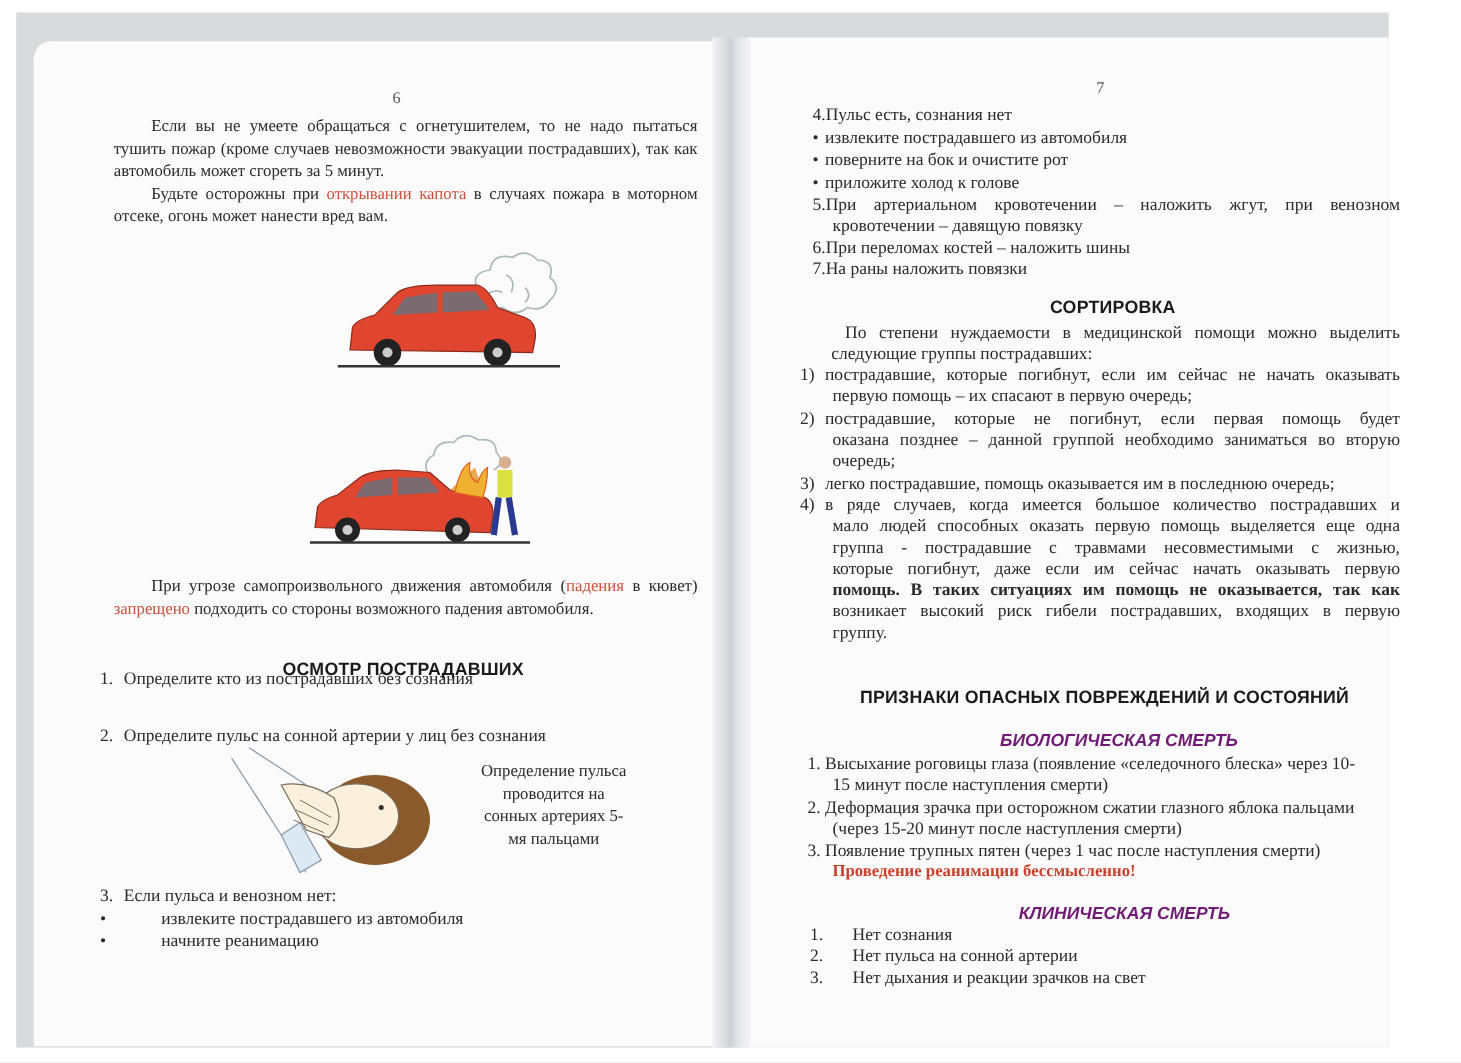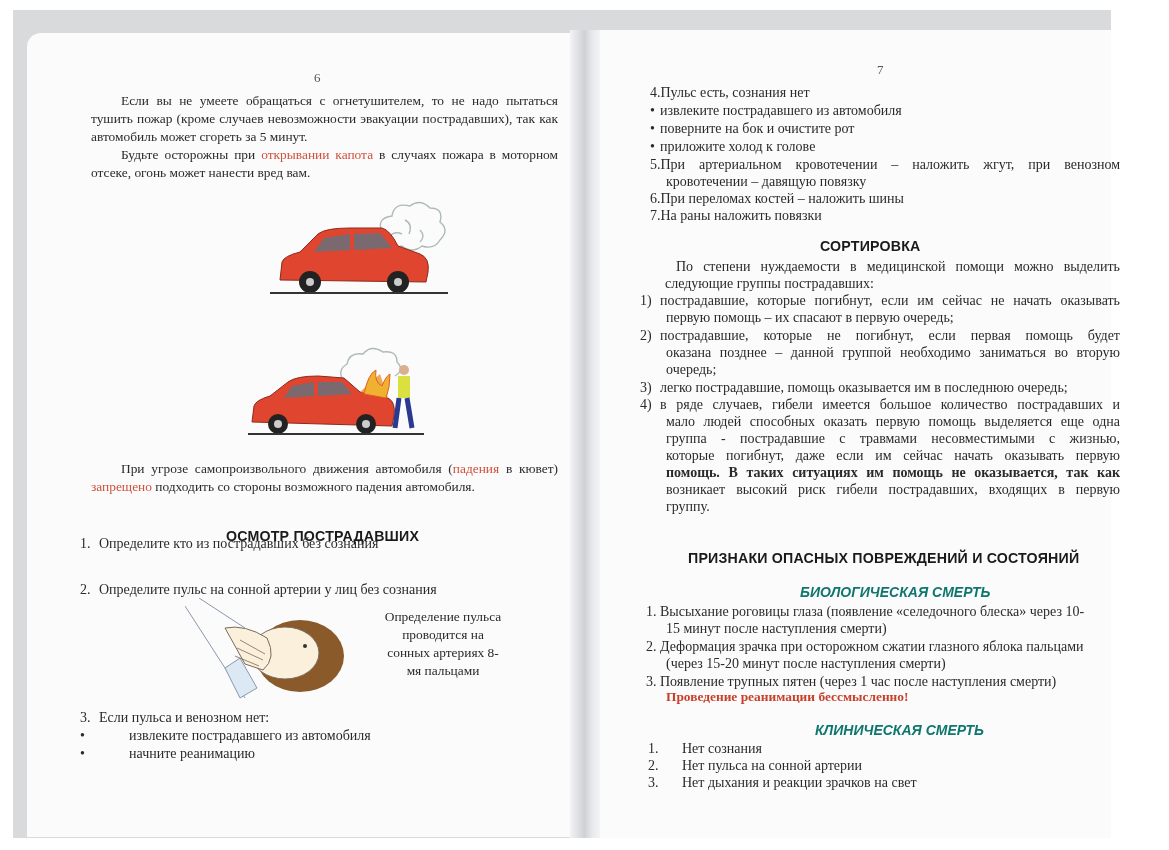--- a/index.html
+++ b/index.html
@@ -21,21 +21,21 @@
   .gutter {
     position: absolute; left: 570px; top: 30px; width: 32px; height: 808px;
     background: linear-gradient(to right, #f3f3f5 0%, #cfd1d6 45%, #e8e9ec 70%, #f7f7f8 100%);
   }
   .abs { position: absolute; }
   .pnum { font-size: 13px; color: #555; }
   .para { font-size: 13.4px; line-height: 18px; text-align: justify; }
   .para .ind { display: inline-block; width: 30px; }
   .hl { color: #d0503a; }
   .h-sans { font-family: "Liberation Sans", "DejaVu Sans", sans-serif; font-weight: bold; font-size: 14.2px; color: #1a1a1a; letter-spacing: 0.2px; }
-  .h-sans-it { font-family: "Liberation Sans", "DejaVu Sans", sans-serif; font-weight: bold; font-style: italic; font-size: 14px; color: #0f766e; }
+  .h-sans-it { font-family: "Liberation Sans", "DejaVu Sans", sans-serif; font-weight: bold; font-style: italic; font-size: 14px; color: #701a75; }
   .line { font-size: 14px; line-height: 17px; white-space: nowrap; }
   .num { display: inline-block; width: 19px; }
   .bullet-wide { display: inline-block; width: 49px; }
   .bullet { display: inline-block; width: 10px; }
   .warn { color: #c8402a; font-weight: bold; font-size: 13.4px; }
   .caption { font-size: 13.4px; line-height: 18px; text-align: center; }
   svg { display: block; }
 </style>
 </head>
 <body>
@@ -114,21 +114,21 @@
     <ellipse cx="100" cy="55" rx="34" ry="26" fill="#fbf0dc" stroke="#7a6a5a" stroke-width="1"></ellipse>
     <path d="M40 30 Q60 26 82 40 Q92 60 78 72 L60 66 Z" fill="#fbf0dc" stroke="#7a6a5a" stroke-width="1"></path>
     <path d="M55 42 L80 56 M52 50 L78 62 M50 58 L74 68" stroke="#7a6a5a" stroke-width="0.8"></path>
     <circle cx="120" cy="48" r="2" fill="#333"></circle>
   </svg>
 </div>
 
 <div class="abs caption" style="left:368px;top:608px;width:150px;">
   <div>Определение пульса</div>
   <div>проводится на</div>
-  <div>сонных артериях 8-</div>
+  <div>сонных артериях 5-</div>
   <div>мя пальцами</div>
 </div>
 
 <div class="abs line" style="left:80px;top:709px;">
   <span class="num">3.</span><span>Если пульса и венозном нет:</span>
 </div>
 <div class="abs line" style="left:80px;top:727px;">
   <span class="bullet-wide">•</span><span>извлеките пострадавшего из автомобиля</span>
 </div>
 <div class="abs line" style="left:80px;top:745px;">
@@ -139,39 +139,39 @@
 
 <div class="abs line" style="left:650px;top:84px;">4.Пульс есть, сознания нет</div>
 <div class="abs line" style="left:650px;top:102px;"><span class="bullet">•</span><span>извлеките пострадавшего из автомобиля</span></div>
 <div class="abs line" style="left:650px;top:120px;font-family:Liberation Serif, serif;"><span class="bullet">•</span><span>поверните на бок и очистите рот</span></div>
 <div class="abs line" style="left:650px;top:138px;"><span class="bullet">•</span><span>приложите холод к голове</span></div>
 <div class="abs line" style="left:650px;top:156px;width:470px;text-align:justify;text-align-last:justify;">5.При артериальном кровотечении – наложить жгут, при венозном</div>
 <div class="abs line" style="left:666px;top:173px;">кровотечении – давящую повязку</div>
 <div class="abs line" style="left:650px;top:190px;">6.При переломах костей – наложить шины</div>
 <div class="abs line" style="left:650px;top:207px;">7.На раны наложить повязки</div>
 
-<div class="abs h-sans" style="left:820px;top:238px;">СОРТИРОВКА</div>
+<div class="abs h-sans" style="left:840px;top:238px;">СОРТИРОВКА</div>
 
 <div class="abs line" style="left:676px;top:258px;width:444px;text-align:justify;text-align-last:justify;">По степени нуждаемости в медицинской помощи можно выделить</div>
 <div class="abs line" style="left:665px;top:275px;">следующие группы пострадавших:</div>
 
 <div class="abs line" style="left:640px;top:292px;">1)</div>
 <div class="abs line" style="left:660px;top:292px;width:460px;text-align:justify;text-align-last:justify;">пострадавшие, которые погибнут, если им сейчас не начать оказывать</div>
 <div class="abs line" style="left:666px;top:309px;">первую помощь – их спасают в первую очередь;</div>
 
 <div class="abs line" style="left:640px;top:327px;">2)</div>
 <div class="abs line" style="left:660px;top:327px;width:460px;text-align:justify;text-align-last:justify;">пострадавшие, которые не погибнут, если первая помощь будет</div>
 <div class="abs line" style="left:666px;top:344px;width:454px;text-align:justify;text-align-last:justify;">оказана позднее – данной группой необходимо заниматься во вторую</div>
 <div class="abs line" style="left:666px;top:361px;">очередь;</div>
 
 <div class="abs line" style="left:640px;top:379px;">3)</div>
 <div class="abs line" style="left:660px;top:379px;">легко пострадавшие, помощь оказывается им в последнюю очередь;</div>
 
 <div class="abs line" style="left:640px;top:396px;">4)</div>
-<div class="abs line" style="left:660px;top:396px;width:460px;text-align:justify;text-align-last:justify;">в ряде случаев, гибели имеется большое количество пострадавших и</div>
+<div class="abs line" style="left:660px;top:396px;width:460px;text-align:justify;text-align-last:justify;">в ряде случаев, когда имеется большое количество пострадавших и</div>
 <div class="abs line" style="left:666px;top:413px;width:454px;text-align:justify;text-align-last:justify;">мало людей способных оказать первую помощь выделяется еще одна</div>
 <div class="abs line" style="left:666px;top:430px;width:454px;text-align:justify;text-align-last:justify;">группа - пострадавшие с травмами несовместимыми с жизнью,</div>
 <div class="abs line" style="left:666px;top:447px;width:454px;text-align:justify;text-align-last:justify;">которые погибнут, даже если им сейчас начать оказывать первую</div>
 <div class="abs line" style="left:666px;top:464px;width:454px;text-align:justify;text-align-last:justify;font-weight:bold;">помощь. В таких ситуациях им помощь не оказывается, так как</div>
 <div class="abs line" style="left:666px;top:481px;width:454px;text-align:justify;text-align-last:justify;">возникает высокий риск гибели пострадавших, входящих в первую</div>
 <div class="abs line" style="left:666px;top:498px;">группу.</div>
 
 <div class="abs h-sans" style="left:688px;top:550px;">ПРИЗНАКИ ОПАСНЫХ ПОВРЕЖДЕНИЙ И СОСТОЯНИЙ</div>
 
 <div class="abs h-sans-it" style="left:800px;top:584px;">БИОЛОГИЧЕСКАЯ СМЕРТЬ</div>

